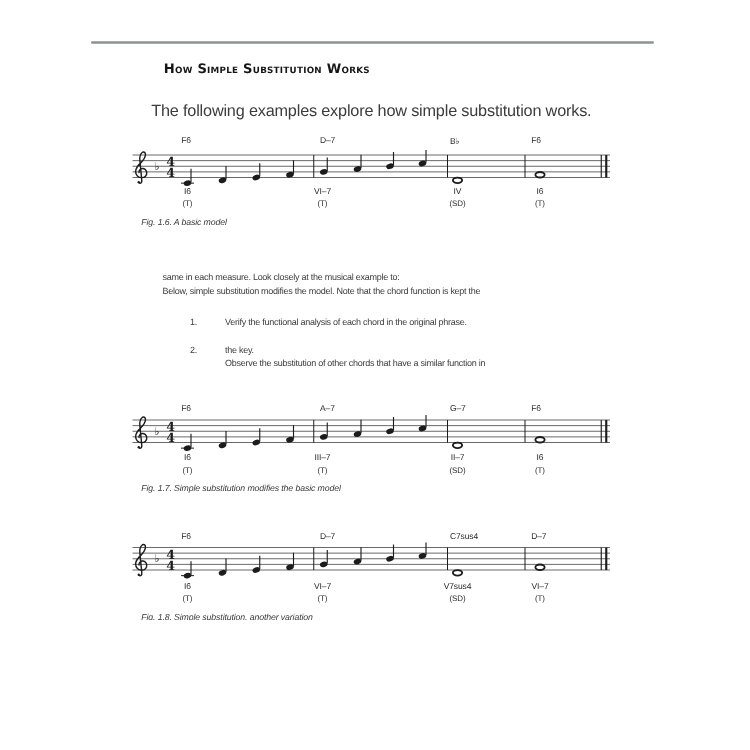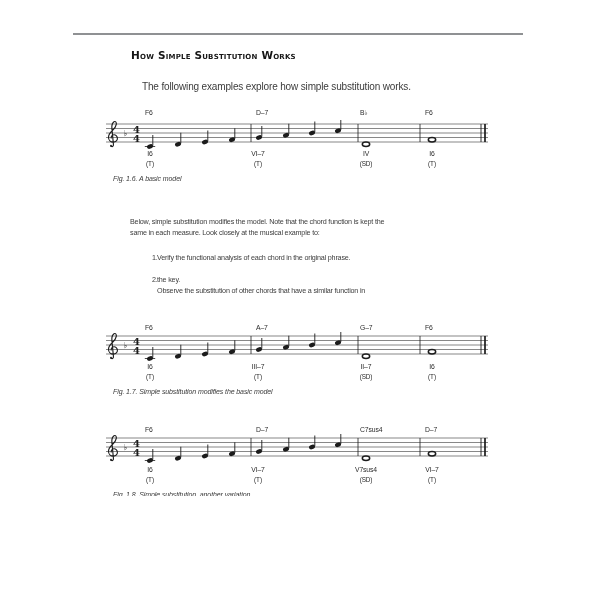--- a/index.html
+++ b/index.html
@@ -6,26 +6,26 @@
   .page{
     position:relative; width:600px; height:496px; background:#ffffff; overflow:hidden;
     font-family:"Liberation Sans","DejaVu Sans",sans-serif; color:#383838;
   }
   .top-rule{position:absolute; left:73px; top:33px; width:450px; height:1.6px; background:#8f9193;}
   .title{
     position:absolute; left:131px; top:49px;
     font-family:"DejaVu Sans",sans-serif; font-weight:bold; font-variant:small-caps;
     font-size:10.5px; letter-spacing:.2px; color:#161616;
   }
-  .intro{position:absolute; left:142px; top:81px; font-size:10px; letter-spacing:-.15px; color:#3c3c3c;}
+  .intro{position:absolute; left:121px; top:81px; font-size:13px; letter-spacing:-.15px; color:#3c3c3c;}
   .bodypar{position:absolute; left:130px; top:217px; font-size:7.2px; letter-spacing:-.2px; line-height:10.5px; color:#3c3c3c;}
   .list-item{position:absolute; font-size:7.2px; letter-spacing:-.2px; line-height:10.5px; color:#3c3c3c;}
   .li-1{left:152px; top:253px;} .li-2{left:152px; top:275px;}
   .list-item .marker{position:absolute; left:0; top:0;}
-  .list-item .li-text{margin-left:5px;}
+  .list-item .li-text{margin-left:28px;}
   .figure-row{position:absolute; left:104px; width:400px; height:10px;}
   .chord{position:absolute; font-size:6.8px; letter-spacing:-.1px; color:#2a2a2a; white-space:nowrap;}
   .cx0{left:41px;} .cx1{left:152px;} .cx2{left:256px;} .cx3{left:321px;}
   .ncell{position:absolute; width:60px; text-align:center; font-size:6.8px; letter-spacing:-.1px; color:#2a2a2a; white-space:nowrap;}
   .nx0{left:16px;} .nx1{left:124px;} .nx2{left:232px;} .nx3{left:298px;}
   .fcell{font-size:6.4px;}
   svg.staff{position:absolute; left:104px; display:block;}
   .svg1{top:120px;} .svg2{top:332px;} .svg3{top:434px;}
   .ch1{top:109px;} .ch2{top:324px;} .ch3{top:426px;}
   .nu1{top:150px;} .nu2{top:363px;} .nu3{top:466px;}
@@ -111,22 +111,22 @@
   </div>
   <div class="figure-row fu1">
     <span class="ncell fcell nx0">(T)</span>
     <span class="ncell fcell nx1">(T)</span>
     <span class="ncell fcell nx2">(SD)</span>
     <span class="ncell fcell nx3">(T)</span>
   </div>
   <div class="caption cap1">Fig. 1.6. A basic model</div>
 
   <div class="bodypar">
+    <div>same in each measure. Look closely at the musical example to:</div>
     <div>Below, simple substitution modifies the model. Note that the chord function is kept the</div>
-    <div>same in each measure. Look closely at the musical example to:</div>
   </div>
   <div class="list-item li-1">
     <span class="marker">1.</span>
     <div class="li-text">Verify the functional analysis of each chord in the original phrase.</div>
   </div>
   <div class="list-item li-2">
     <span class="marker">2.</span>
     <div class="li-text">
       <div>the key.</div>
       <div>Observe the substitution of other chords that have a similar function in</div>

